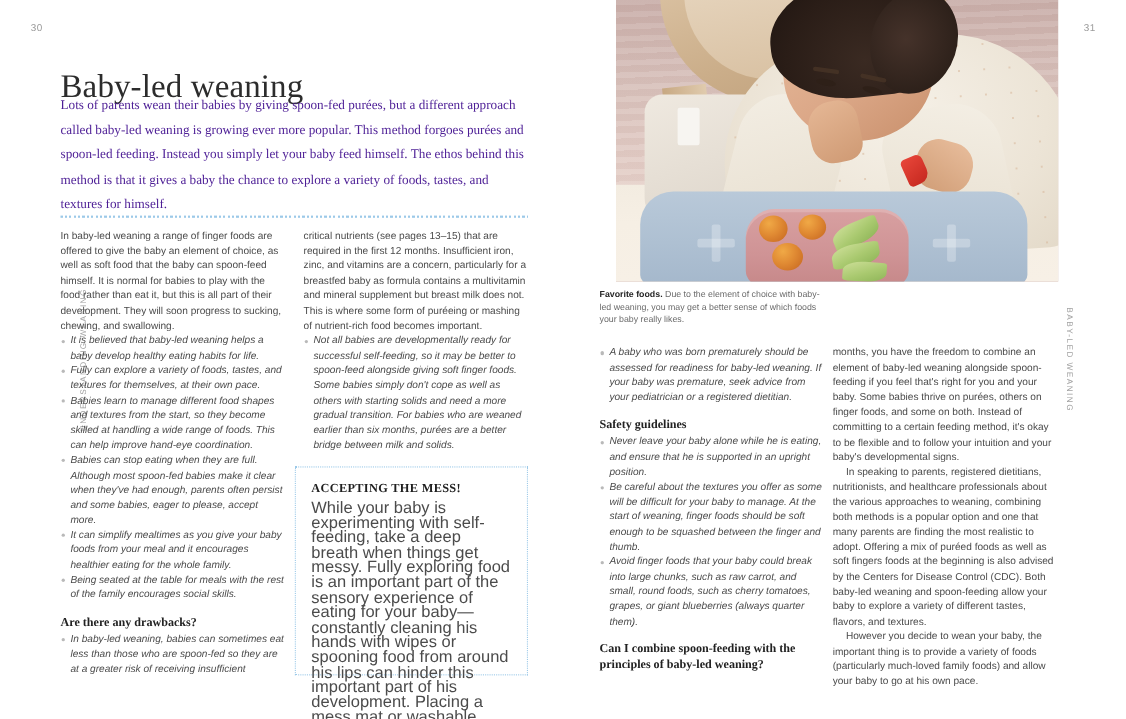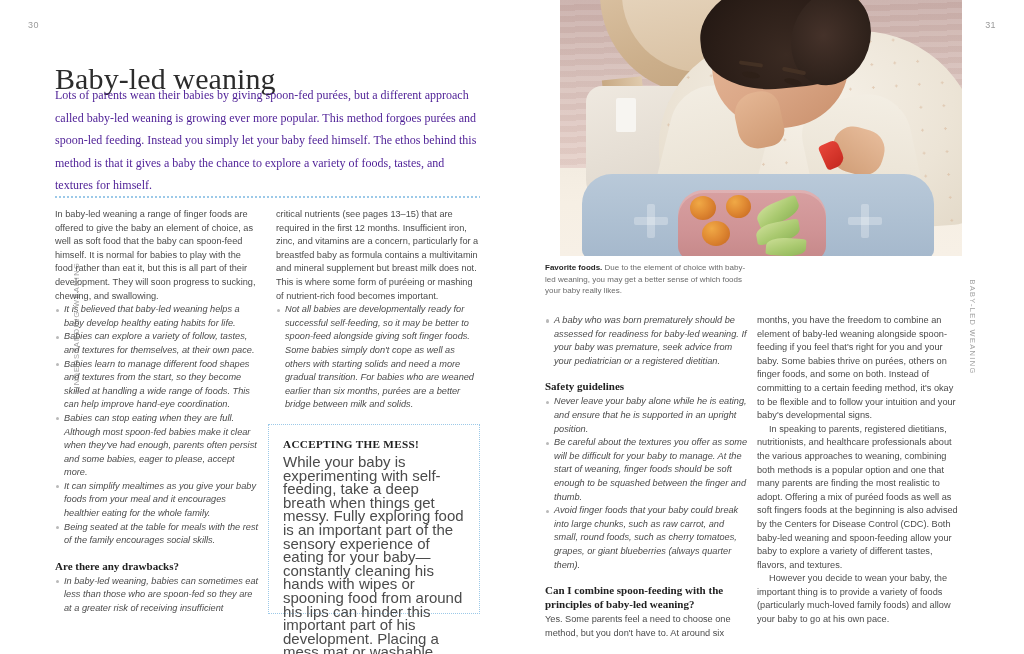--- a/index.html
+++ b/index.html
@@ -259,21 +259,21 @@
     <h1 class="title">Baby-led weaning</h1>
     <div class="standfirst">Lots of parents wean their babies by giving spoon-fed purées, but a different approach called baby-led weaning is growing ever more popular. This method forgoes purées and spoon-led feeding. Instead you simply let your baby feed himself. The ethos behind this method is that it gives a baby the chance to explore a variety of foods, tastes, and textures for himself.</div>
 
     <div class="rule-dotted"></div>
 
     <div class="col-manual col-a">
       <p class="body">In baby-led weaning a range of finger foods are offered to give the baby an element of choice, as well as soft food that the baby can spoon-feed himself. It is normal for babies to play with the food rather than eat it, but this is all part of their development. They will soon progress to sucking, chewing, and swallowing.</p>
 
       <ul class="blist">
         <li>It is believed that baby-led weaning helps a baby develop healthy eating habits for life.</li>
-        <li>Babies can explore a variety of follow, tastes, and textures for themselves, at their own pace.</li>
+        <li>Fully can explore a variety of foods, tastes, and textures for themselves, at their own pace.</li>
         <li>Babies learn to manage different food shapes and textures from the start, so they become skilled at handling a wide range of foods. This can help improve hand-eye coordination.</li>
         <li>Babies can stop eating when they are full. Although most spoon-fed babies make it clear when they've had enough, parents often persist and some babies, eager to please, accept more.</li>
         <li>It can simplify mealtimes as you give your baby foods from your meal and it encourages healthier eating for the whole family.</li>
         <li>Being seated at the table for meals with the rest of the family encourages social skills.</li>
       </ul>
 
       <h3 class="sub">Are there any drawbacks?</h3>
       <ul class="blist">
         <li>In baby-led weaning, babies can sometimes eat less than those who are spoon-fed so they are at a greater risk of receiving insufficient</li>
       </ul>
@@ -346,21 +346,20 @@
     </ul>
 
     <h3 class="sub">Safety guidelines</h3>
     <ul class="blist">
       <li>Never leave your baby alone while he is eating, and ensure that he is supported in an upright position.</li>
       <li>Be careful about the textures you offer as some will be difficult for your baby to manage. At the start of weaning, finger foods should be soft enough to be squashed between the finger and thumb.</li>
       <li>Avoid finger foods that your baby could break into large chunks, such as raw carrot, and small, round foods, such as cherry tomatoes, grapes, or giant blueberries (always quarter them).</li>
     </ul>
 
     <h3 class="sub">Can I combine spoon-feeding with the principles of baby-led weaning?</h3>
-    <p class="body">Yes. Some parents feel a need to choose one method, but you don't have to. At around six</p>
   </div>
 
   <div class="rcol rcol-b">
     <p class="cont">months, you have the freedom to combine an element of baby-led weaning alongside spoon-feeding if you feel that's right for you and your baby. Some babies thrive on purées, others on finger foods, and some on both. Instead of committing to a certain feeding method, it's okay to be flexible and to follow your intuition and your baby's developmental signs.</p>
     <p class="cont indent">In speaking to parents, registered dietitians, nutritionists, and healthcare professionals about the various approaches to weaning, combining both methods is a popular option and one that many parents are finding the most realistic to adopt. Offering a mix of puréed foods as well as soft fingers foods at the beginning is also advised by the Centers for Disease Control (CDC). Both baby-led weaning and spoon-feeding allow your baby to explore a variety of different tastes, flavors, and textures.</p>
     <p class="cont indent">However you decide to wean your baby, the important thing is to provide a variety of foods (particularly much-loved family foods) and allow your baby to go at his own pace.</p>
   </div>
 
 </div>
 

